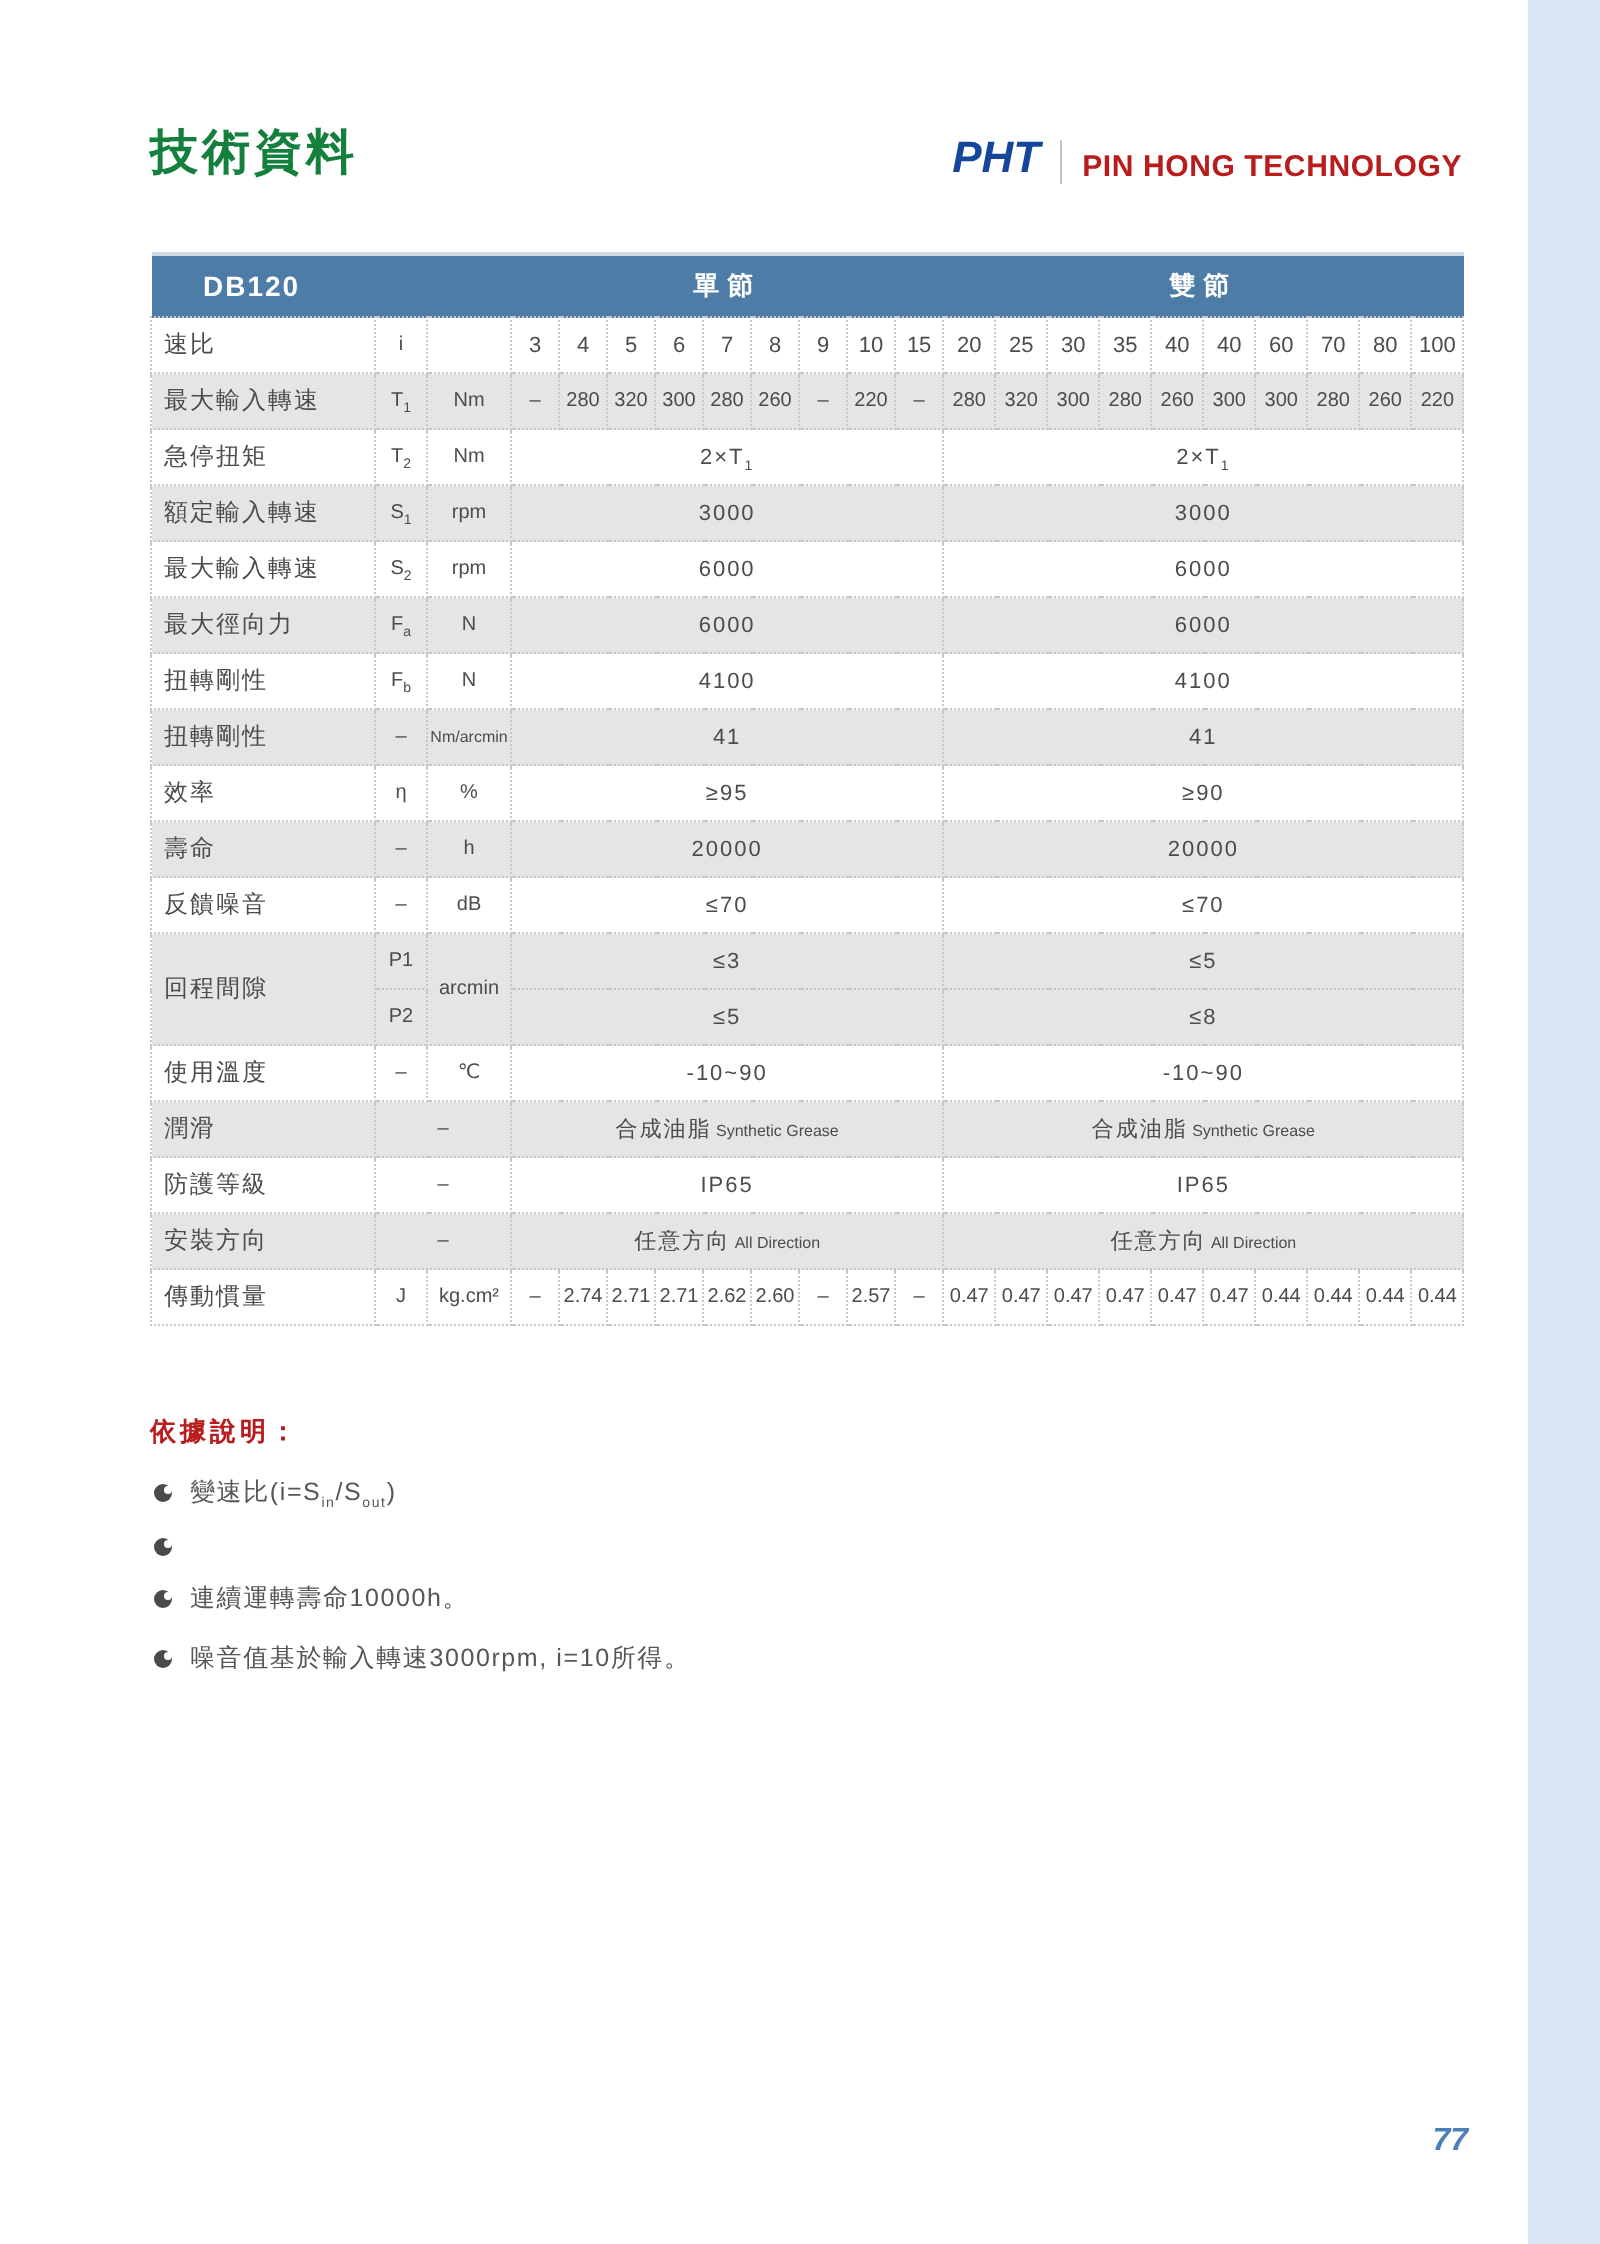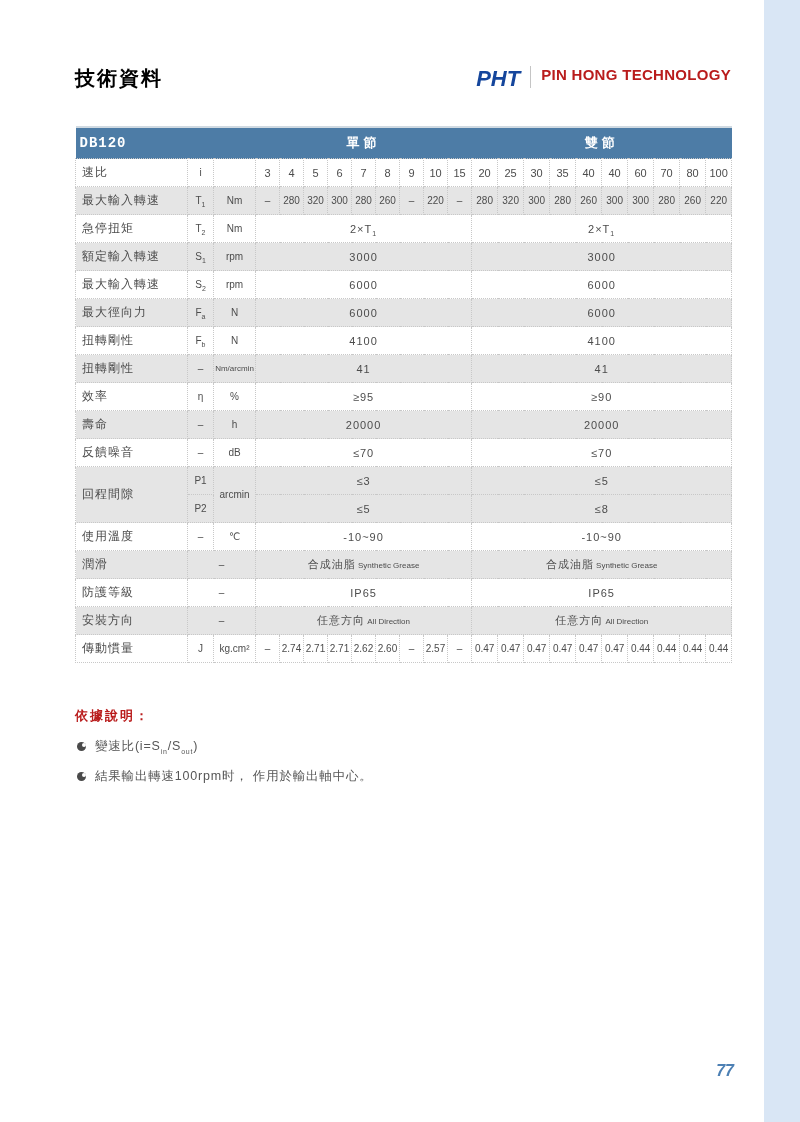--- a/index.html
+++ b/index.html
@@ -6,30 +6,30 @@
   body {
     position:relative; width:800px; height:1122px;
     background:#ffffff; overflow:hidden;
     font-family:"Liberation Sans","DejaVu Sans",sans-serif;
   }
   .right-band { position:absolute; top:0; right:0; width:36px; height:1122px; background:#d9e6f5; }
   .content { position:absolute; left:75px; top:0; width:656px; }
 
   
   .doc-header { display:flex; justify-content:space-between; align-items:flex-end; margin-top:60px; height:32px; }
-  .page-title { font-size:20px; font-weight:bold; color:#000000; letter-spacing:2px; }
-  .logo-wrap { display:flex; align-items:flex-start; gap:10px; }
+  .page-title { font-size:24px; font-weight:bold; color:#15803d; letter-spacing:2px; }
+  .logo-wrap { display:flex; align-items:flex-end; gap:10px; }
   .logo-abbr { font-size:22px; font-style:italic; font-weight:900; color:#15469c; }
   .logo-sep { width:1px; height:22px; background:#c5c5c5; }
   .logo-name { font-size:15px; font-weight:bold; color:#b91c1c; letter-spacing:0.3px; }
 
   
   table.spec { margin-top:34px; border-collapse:collapse; table-layout:fixed; width:656px; border-top:2px solid #d0dae2; }
   thead th { background:#4d7ca6; color:#ffffff; height:30px; font-weight:bold; padding:0; }
-  th.model { text-align:left; padding-left:4px; font-family:Liberation Mono, monospace; font-size:14px; letter-spacing:1px; }
+  th.model { text-align:left; padding-left:26px; font-family:Liberation Sans, sans-serif; font-size:14px; letter-spacing:1px; }
   th.grp { font-size:13px; letter-spacing:4px; }
   tbody td { border:1px dotted #c8c8c8; height:27px; text-align:center; color:#4c4c4c; font-size:10px; padding:0; background:#ffffff; }
   tr.shade td { background:#e5e5e5; }
   td.rowname { text-align:left; padding-left:6px; font-size:12px; letter-spacing:1px; }
   td.sym { font-size:10px; }
   td.unit { font-size:10px;text-align:center; }
   td.unit.sm { font-size:8px; letter-spacing:0; }
   td.num { font-size:10px; letter-spacing:0; }
   td.ratiocell { font-size:11px; }
   td.merged { font-size:11px; letter-spacing:1px; }
@@ -273,20 +273,27 @@
 
   <div class="notes">
     <div class="notes-heading">依據說明：</div>
     <div id="notes-list">
         <div class="note-line">
           <span class="bullet"></span>
           <span class="note-text">變速比(i=S<sub>in</sub>/S<sub>out</sub>)</span>
         </div>
         <div class="note-line">
           <span class="bullet"></span>
-          <span class="note-text">結果輸出轉速100rpm时， 作用於輸出軸中心。</span>
+        </div>
+        <div class="note-line">
+          <span class="bullet"></span>
+          <span class="note-text">連續運轉壽命10000h。</span>
+        </div>
+        <div class="note-line">
+          <span class="bullet"></span>
+          <span class="note-text">噪音值基於輸入轉速3000rpm, i=10所得。</span>
         </div>
       </div>
   </div>
 
 </div>
 
 <div class="page-number">77</div>
 
 </body></html>

